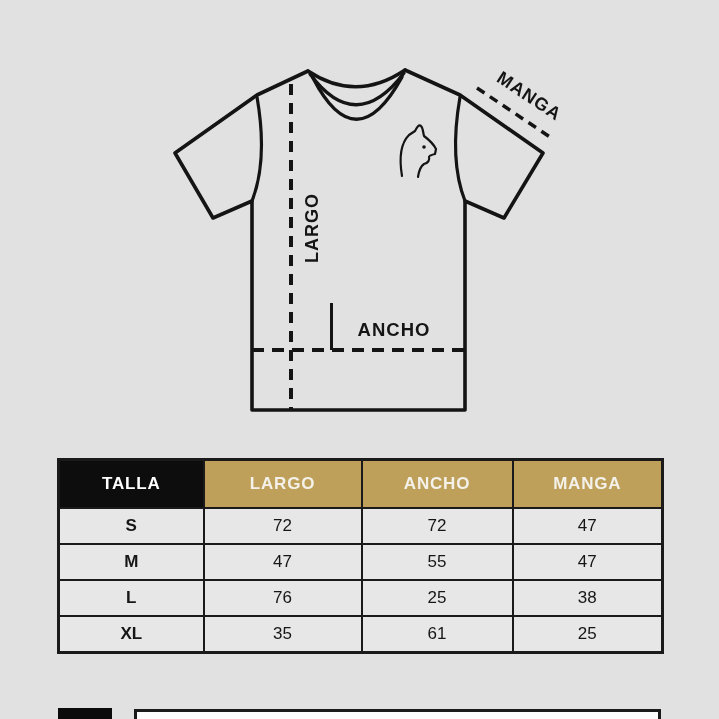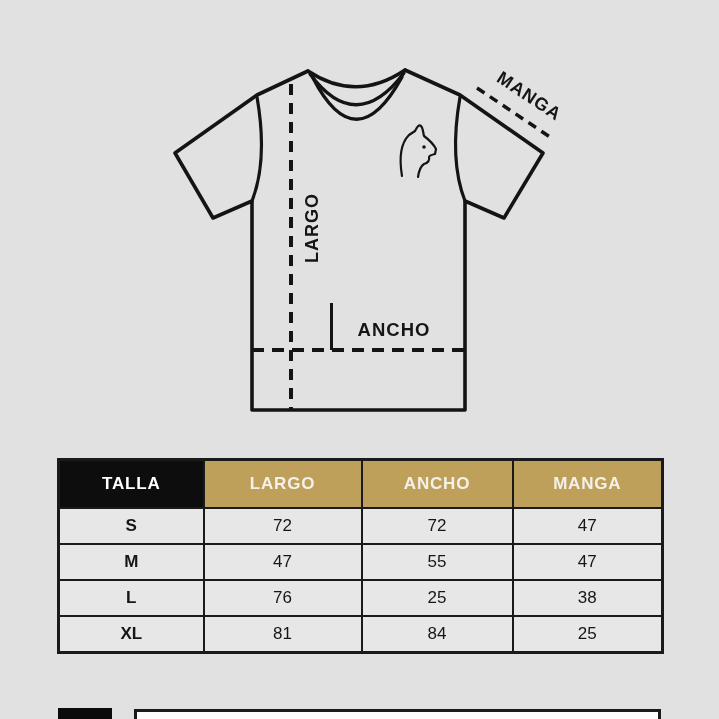--- a/index.html
+++ b/index.html
@@ -112,22 +112,22 @@
         <td>47</td>
       </tr>
       <tr>
         <td class="size-cell">L</td>
         <td>76</td>
         <td>25</td>
         <td>38</td>
       </tr>
       <tr>
         <td class="size-cell">XL</td>
-        <td>81</td>
-        <td>84</td>
+        <td>35</td>
+        <td>61</td>
         <td>25</td>
       </tr>
     </tbody>
   </table>
 
   <div class="legend-swatch"></div>
   <div class="legend-box"></div>
 
 </div>
 

